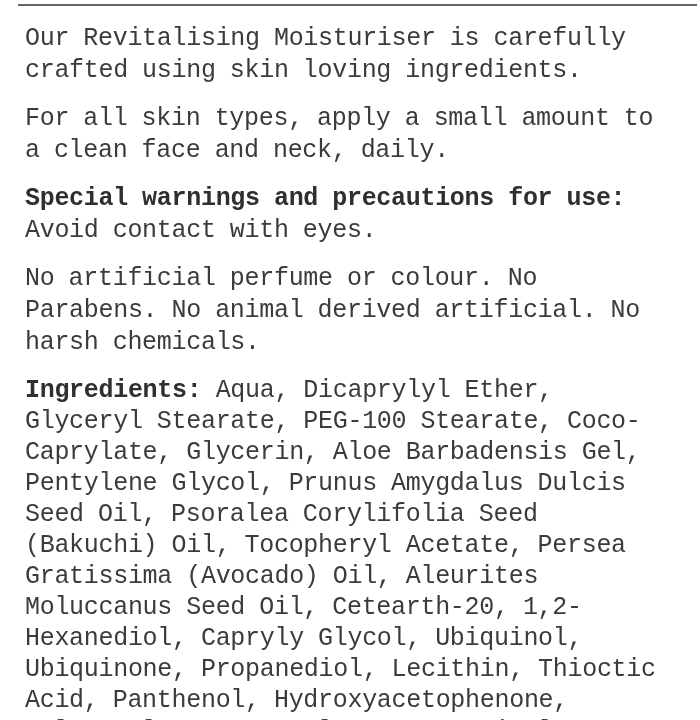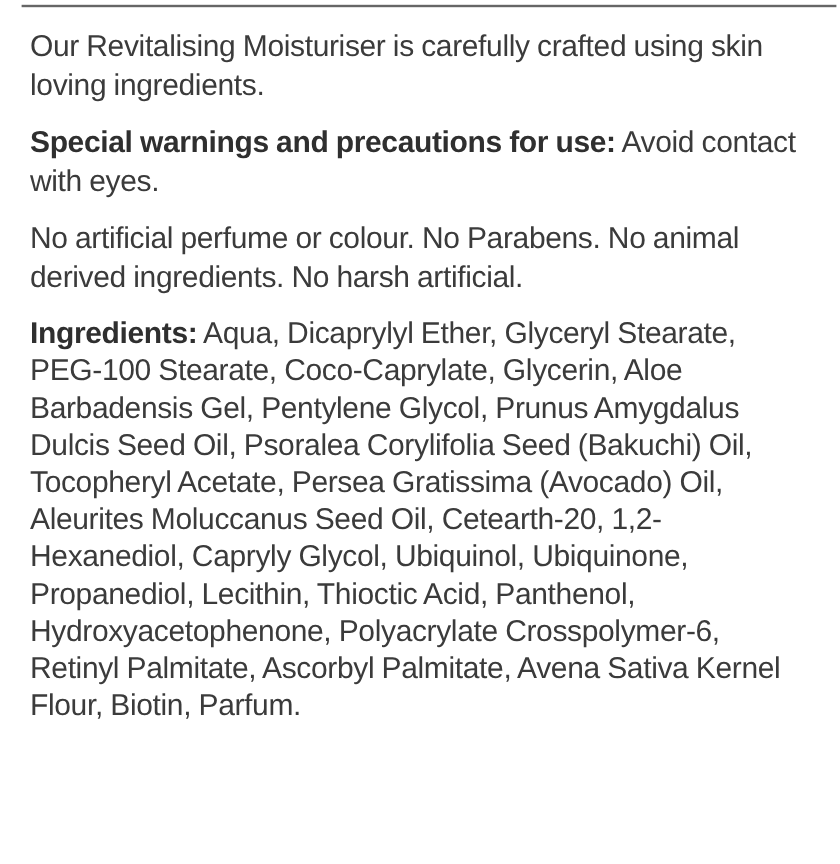--- a/index.html
+++ b/index.html
@@ -21,41 +21,43 @@
   }
   .content {
     padding: 17px 22px 0 25px;
   }
   p {
     margin: 0 0 16px 0;
     font-size: 25px;
     line-height: 32px;
     letter-spacing: -0.3px;
     word-spacing: -0.5px;
+    font-family: Liberation Mono, monospace;
   }
   p.ingredients {
     line-height: 31px;
     margin-bottom: 0;
   }
   strong.lead {
     font-weight: 700;
     color: #2f2f2f;
     text-align: center;
   }
 </style>
 </head>
 <body>
 
 <div class="top-divider"></div>
 
 <div class="content">
 
   <p>Our Revitalising Moisturiser is carefully crafted using skin loving ingredients.</p>
 
+  <p>For all skin types, apply a small amount to a clean face and neck, daily.</p>
 
   <p><strong class="lead">Special warnings and precautions for use:</strong> <span>Avoid contact with eyes.</span></p>
 
-  <p>No artificial perfume or colour. No Parabens. No animal derived ingredients. No harsh artificial.</p>
+  <p>No artificial perfume or colour. No Parabens. No animal derived artificial. No harsh chemicals.</p>
 
 
   <p class="ingredients"><strong class="lead">Ingredients:</strong> <span>Aqua, Dicaprylyl Ether, Glyceryl Stearate, PEG-100 Stearate, Coco-Caprylate, Glycerin, Aloe Barbadensis Gel, Pentylene Glycol, Prunus Amygdalus Dulcis Seed Oil, Psoralea Corylifolia Seed (Bakuchi) Oil, Tocopheryl Acetate, Persea Gratissima (Avocado) Oil, Aleurites Moluccanus Seed Oil, Cetearth-20, 1,2-Hexanediol, Capryly Glycol, Ubiquinol, Ubiquinone, Propanediol, Lecithin, Thioctic Acid, Panthenol, Hydroxyacetophenone, Polyacrylate Crosspolymer-6, Retinyl Palmitate, Ascorbyl Palmitate, Avena Sativa Kernel Flour, Biotin, Parfum.</span></p>
 
 </div>
 
 </body></html>

